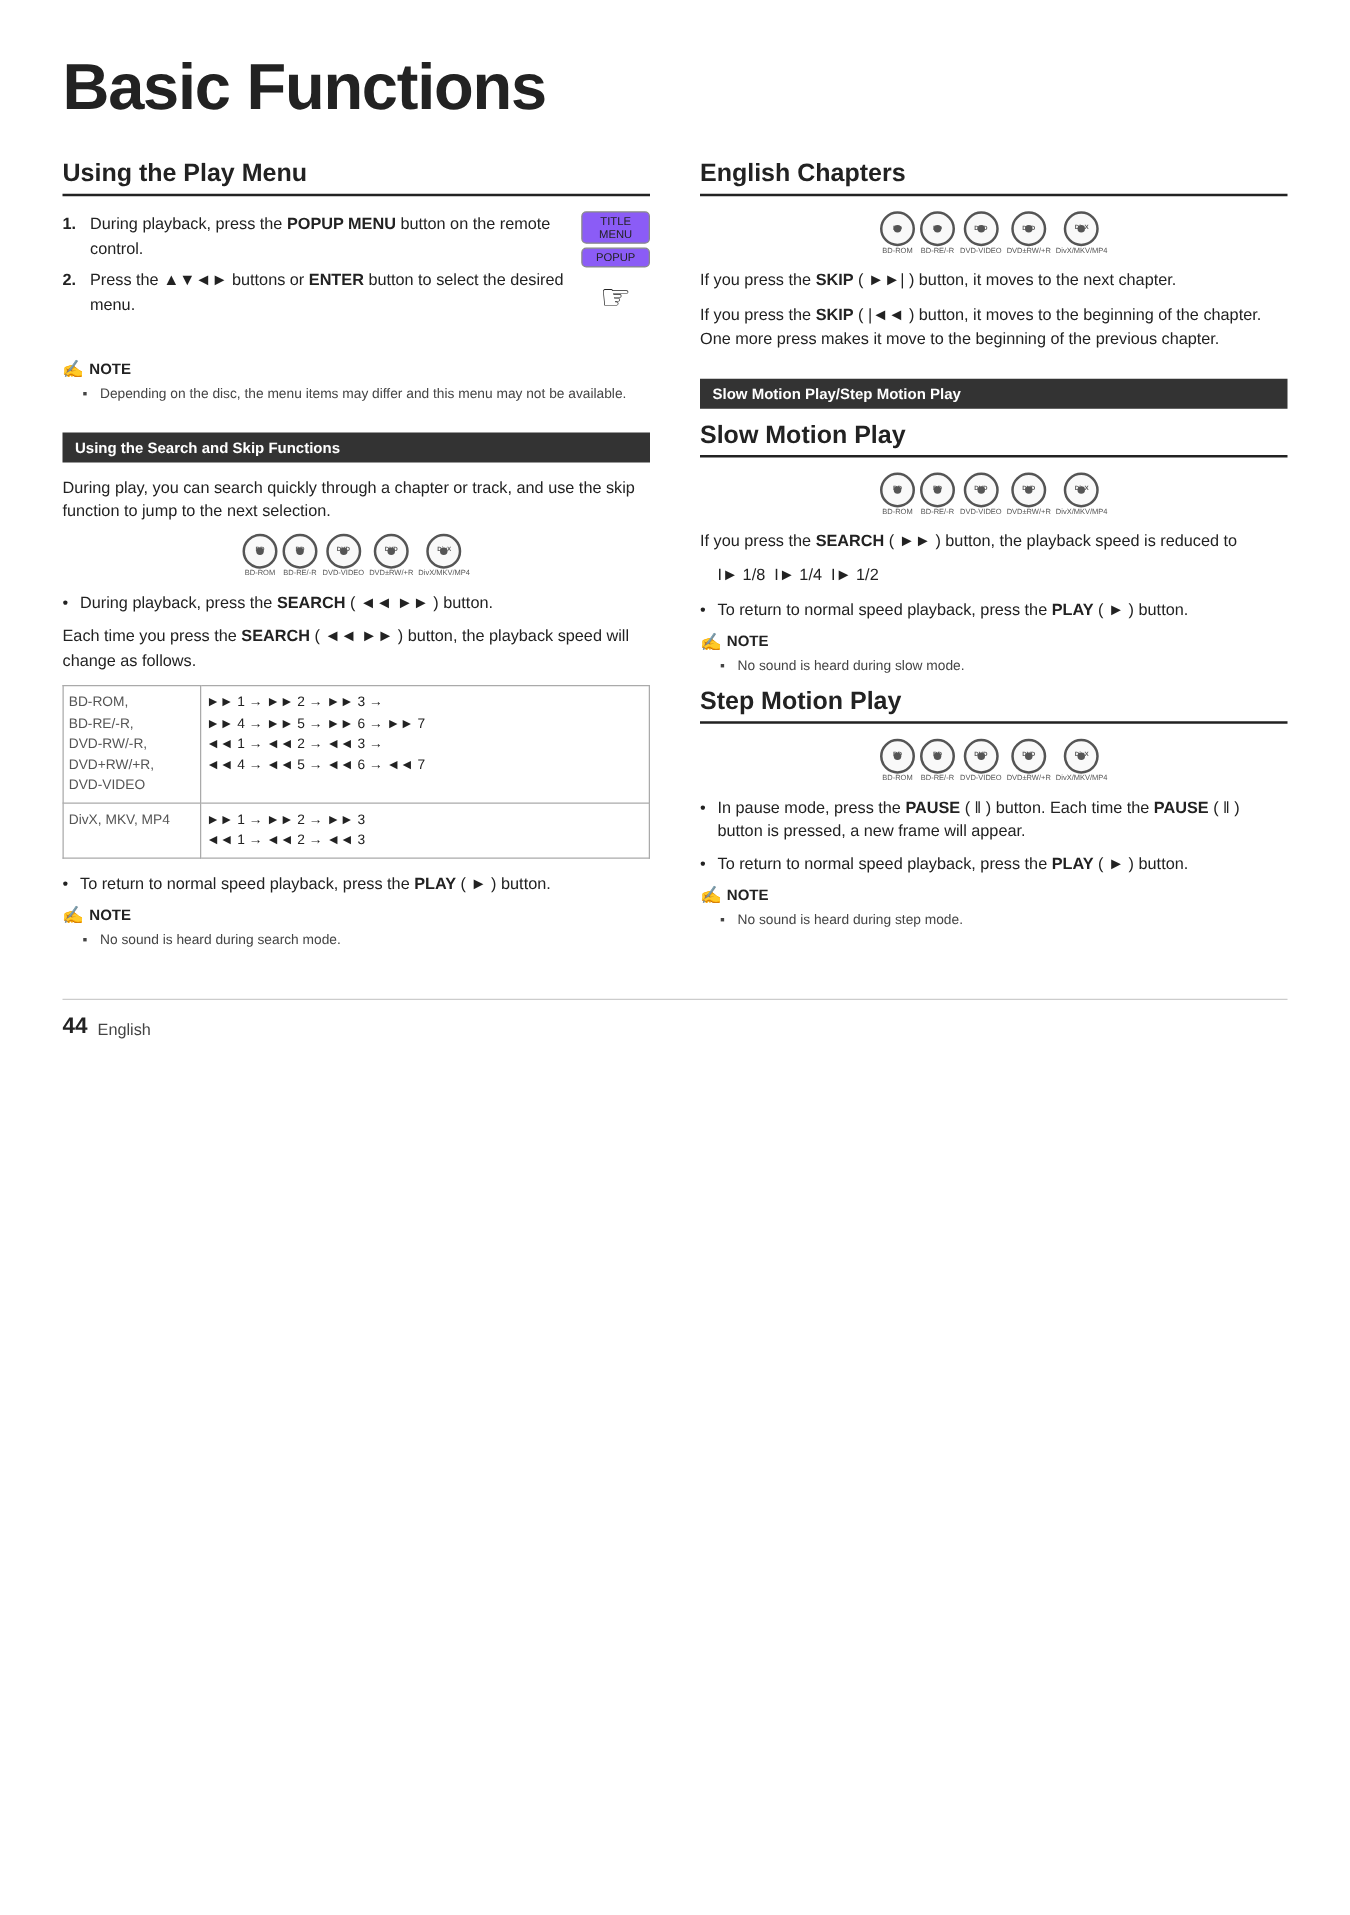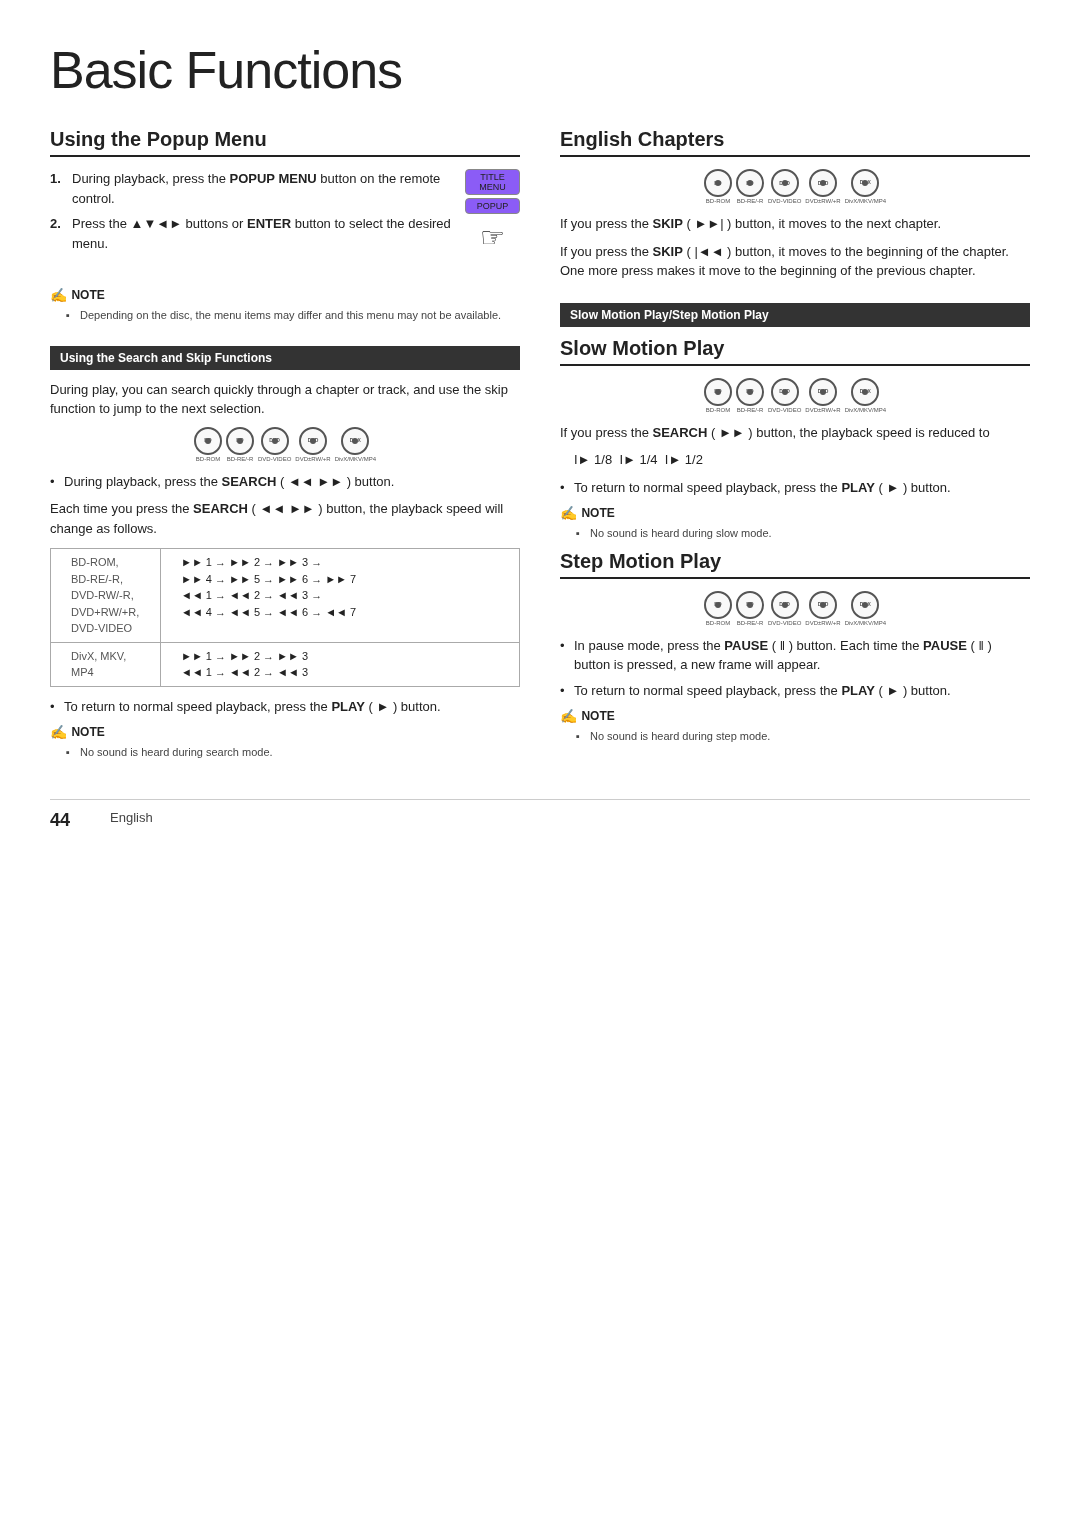--- a/index.html
+++ b/index.html
@@ -7,21 +7,21 @@
       background: #fff;
       font-family: Arial, sans-serif;
       font-size: 13px;
       color: #222;
       width: 1080px;
       min-height: 1532px;
       padding: 40px 50px 40px 50px;
     }
     .page-title {
       font-size: 52px;
-      font-weight: 400;
+      font-weight: 700;
       color: #222;
       margin-bottom: 28px;
       letter-spacing: -1px;
     }
     .two-col {
       display: flex;
       gap: 40px;
     }
     .col-left {
       flex: 1 1 460px;
@@ -111,36 +111,35 @@
     ol li { padding-left: 22px; position: relative; margin-bottom: 6px; font-size: 13px; line-height: 1.5; }
     ol li .num { position: absolute; left: 0; font-weight: 700; }
     table.speed-table {
       border-collapse: collapse;
       width: 100%;
       margin: 10px 0;
       font-size: 11px;
     }
     table.speed-table td {
       border: 1px solid #aaa;
-      padding: 5px 20px;
+      padding: 5px 4px;
       vertical-align: top;
       line-height: 1.5;
     }
     table.speed-table td:first-child {
       width: 110px;
       color: #555;
       font-size: 11px;
     }
     .page-footer {
       display: flex;
-      align-items: flex-start;
+      align-items: flex-end;
       margin-top: 30px;
       border-top: 1px solid #ccc;
       padding-top: 10px;
-      gap: 32px;
     }
     .page-num {
       font-size: 18px;
       font-weight: 700;
       margin-right: 8px;
     }
     .page-lang { font-size: 13px; color: #444; }
     .remote-image {
       display: flex;
       flex-direction: column;
@@ -167,21 +166,21 @@
 </head>
 <body>
 
 <h1 class="page-title">Basic Functions</h1>
 
 <div class="two-col">
 
   <div class="col-left">
 
     
-    <h2 class="section-title">Using the Popup Menu</h2>
+    <h2 class="section-title">Using the Play Menu</h2>
 
     <div style="position:relative; min-height: 110px;">
 
       <div class="remote-image">
         <div class="remote-btn">TITLE MENU</div>
         <div class="remote-btn">POPUP</div>
         <div class="remote-hand">☞</div>
       </div>
 
       <ol>

